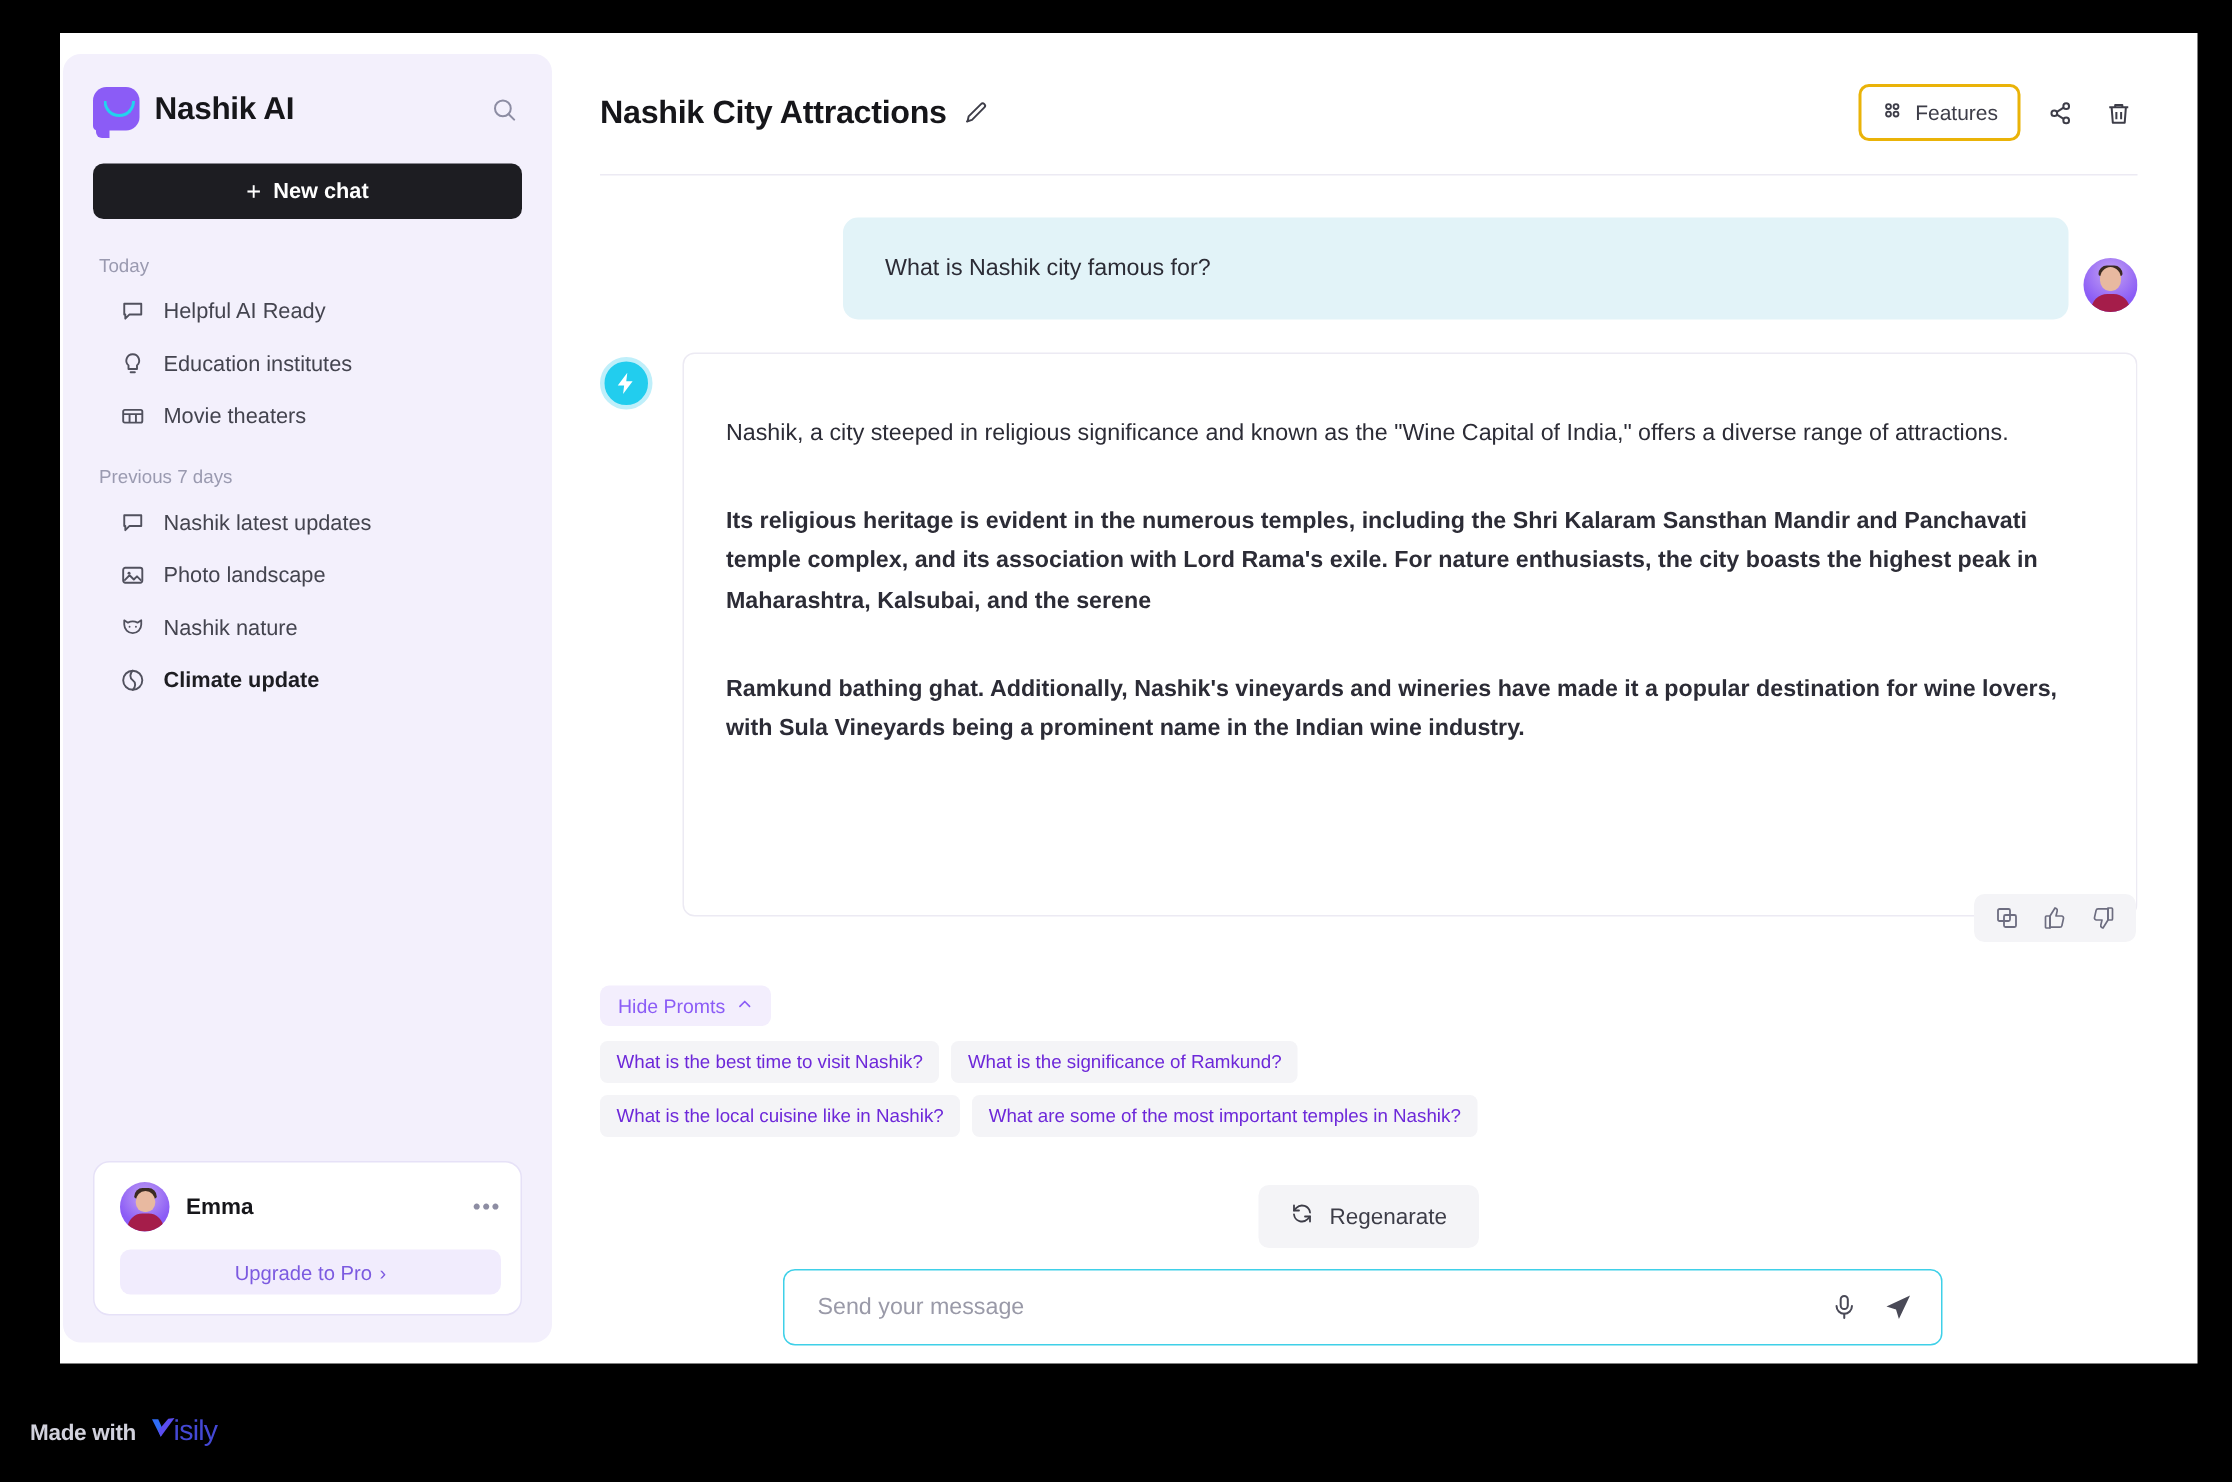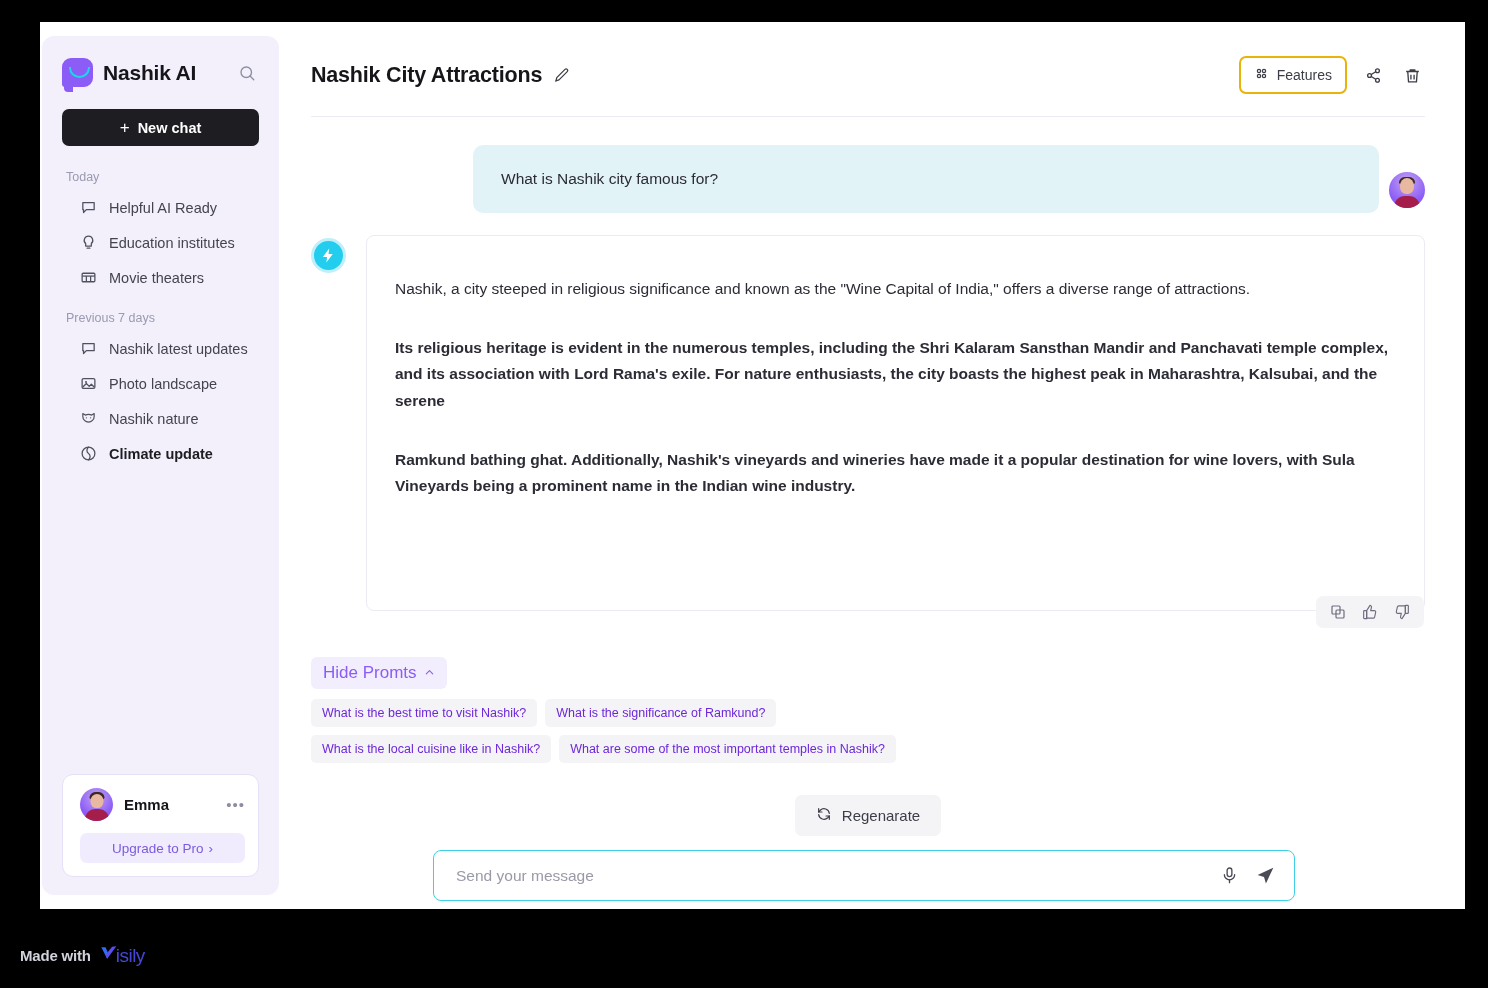--- a/index.html
+++ b/index.html
@@ -12,21 +12,21 @@
   #app {
     position: absolute;
     left: 40px; top: 22px;
     width: 1425px; height: 887px;
     background: #ffffff;
     display: flex;
   }
 
   
   .sidebar {
-    width: 237px;
+    width: 326px;
     margin: 14px 0 14px 2px;
     background: #f3f0fc;
     border-radius: 12px;
     display: flex;
     flex-direction: column;
     padding: 22px 20px 18px 20px;
     position: relative;
   }
   .brand-row { display: flex; align-items: center; gap: 10px; margin-bottom: 22px; }
   .logo-bubble {
@@ -165,21 +165,21 @@
     background: #f4f4f7; border-radius: 7px;
     padding: 8px 14px;
     display: flex; align-items: center; gap: 16px;
   }
   .fb-ic { color: #6d6d80; cursor: pointer; display: flex; }
 
   .prompts { margin-top: 46px; }
   .hide-prompts {
     display: inline-flex; align-items: center; gap: 7px;
     background: #f3eefd; color: #8b5cf6;
-    border-radius: 6px; padding: 6px 12px; font-size: 17px; cursor: pointer;
+    border-radius: 6px; padding: 6px 12px; font-size: 13px; cursor: pointer;
   }
   .chips { margin-top: 10px; display: flex; flex-wrap: wrap; gap: 8px; max-width: 680px; }
   .chip {
     background: #f4f4f7; color: #6d28d9;
     border-radius: 5px; padding: 7px 11px; font-size: 12.5px; cursor: pointer;
   }
 
   .regen-wrap { display: flex; justify-content: center; margin-top: 32px; }
   .regen-btn {
     display: inline-flex; align-items: center; gap: 10px;

